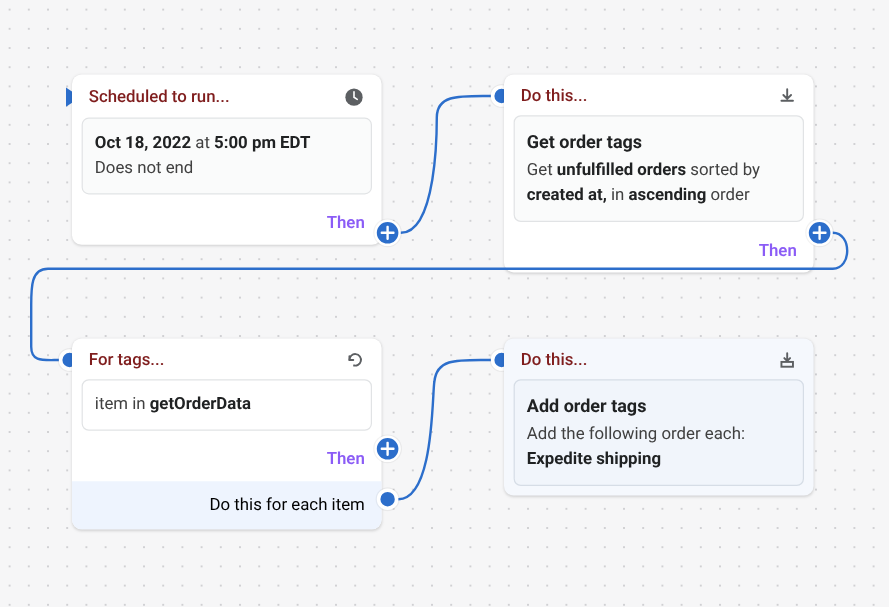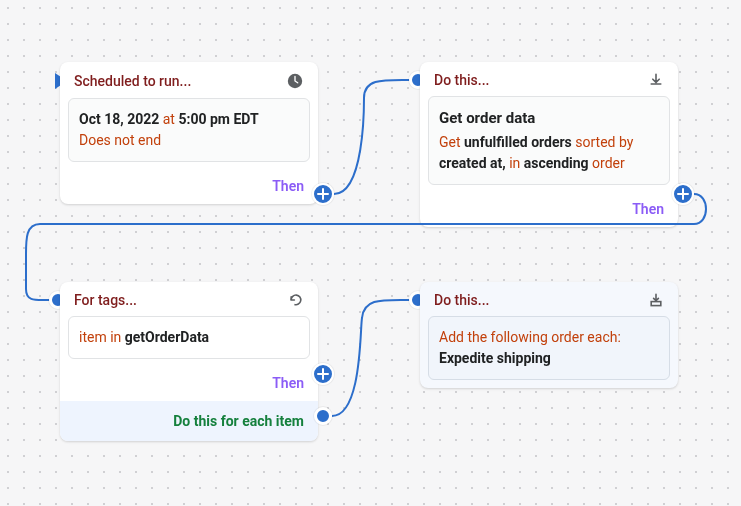--- a/index.html
+++ b/index.html
@@ -43,39 +43,39 @@
   border-radius: 6px;
   font-size: 14px;
   line-height: 1.5;
   color: #202223;
 }
 .card-body.blue {
   background: #f1f5fb;
   border-color: #d6dde6;
 }
 .card-body strong { font-weight: 700; }
-.muted { color: #c2410c; }
+.muted { color: #404040; }
 .card-body .title {
   font-weight: 700;
   font-size: 15px;
   margin-bottom: 2px;
 }
 .card-footer {
   padding: 8px 14px 10px 0;
   text-align: right;
   font-size: 14px;
   font-weight: 600;
   color: #8b5cf6;
 }
 .card-footer.each {
   background: #eef4fe;
   padding: 12px 14px 12px 0;
   border-radius: 0 0 8px 8px;
-  font-weight: 700;
-  color: #15803d;
+  font-weight: 400;
+  color: #000000;
 }
 .start-marker {
   position: absolute;
   width: 20px;
   height: 20px;
   color: #2c6ecb;
 }
 .node-dot {
   position: absolute;
   width: 18px;
@@ -153,21 +153,21 @@
 <div class="card" style="left:420px; top:62px;">
   <div class="card-header">
     <span class="card-header-title">Do this...</span>
     <span class="header-icon">
       <svg viewBox="0 0 20 20" width="16" height="16">
           <path d="M10 3 V12 M6 9 L10 13 L14 9 M4 15 H16" stroke="#5c5f62" stroke-width="2" fill="none" stroke-linecap="round" stroke-linejoin="round"></path>
         </svg>
     </span>
   </div>
   <div class="card-body">
-    <div class="title">Get order data</div>
+    <div class="title">Get order tags</div>
     <div>
       <span class="muted">Get </span><strong>unfulfilled orders</strong><span class="muted"> sorted by </span><strong>created at,</strong><span class="muted"> in </span><strong>ascending</strong><span class="muted"> order</span>
     </div>
   </div>
   <div class="card-footer">Then</div>
 </div>
 
 <div class="plus-dot" style="left:672px; top:183px;">
   <svg viewBox="0 0 12 12">
       <path d="M6 1 V11 M1 6 H11" stroke="#fff" stroke-width="2" stroke-linecap="round"></path>
@@ -215,16 +215,17 @@
   <div class="card-header">
     <span class="card-header-title">Do this...</span>
     <span class="header-icon">
       <svg viewBox="0 0 20 20" width="16" height="16">
           <path d="M10 3 V11 M7 8 L10 11 L13 8" stroke="#5c5f62" stroke-width="2" fill="none" stroke-linecap="round" stroke-linejoin="round"></path>
           <rect x="4" y="12" width="12" height="5" stroke="#5c5f62" stroke-width="2" fill="none"></rect>
         </svg>
     </span>
   </div>
   <div class="card-body blue">
+    <div class="title">Add order tags</div>
     <div class="muted">Add the following order each:</div>
     <div><strong>Expedite shipping</strong></div>
   </div>
 </div>
 
 </body></html>

